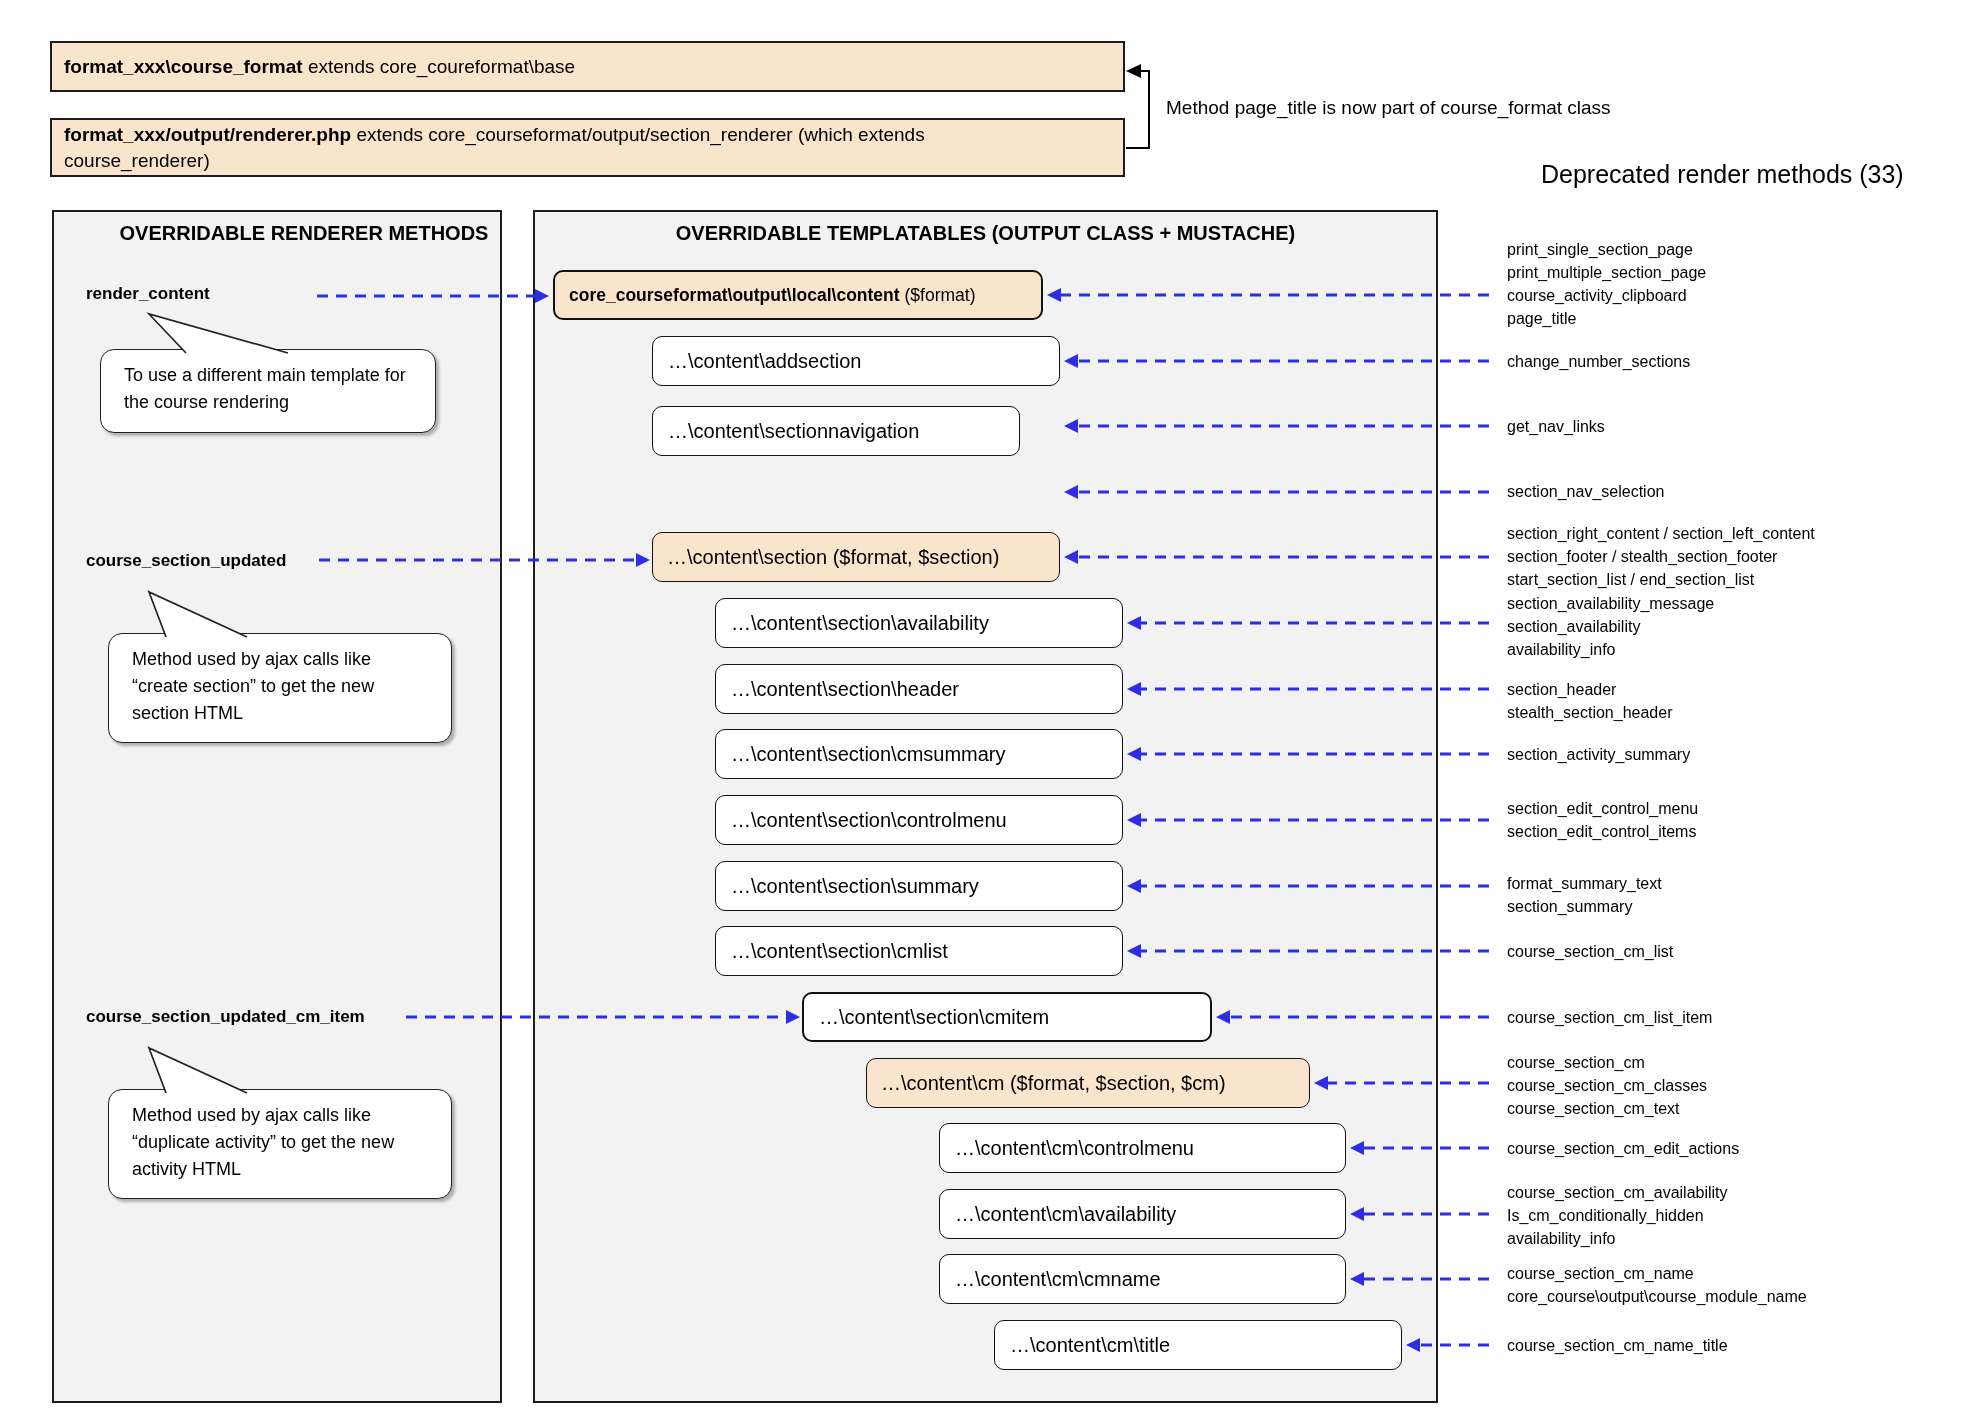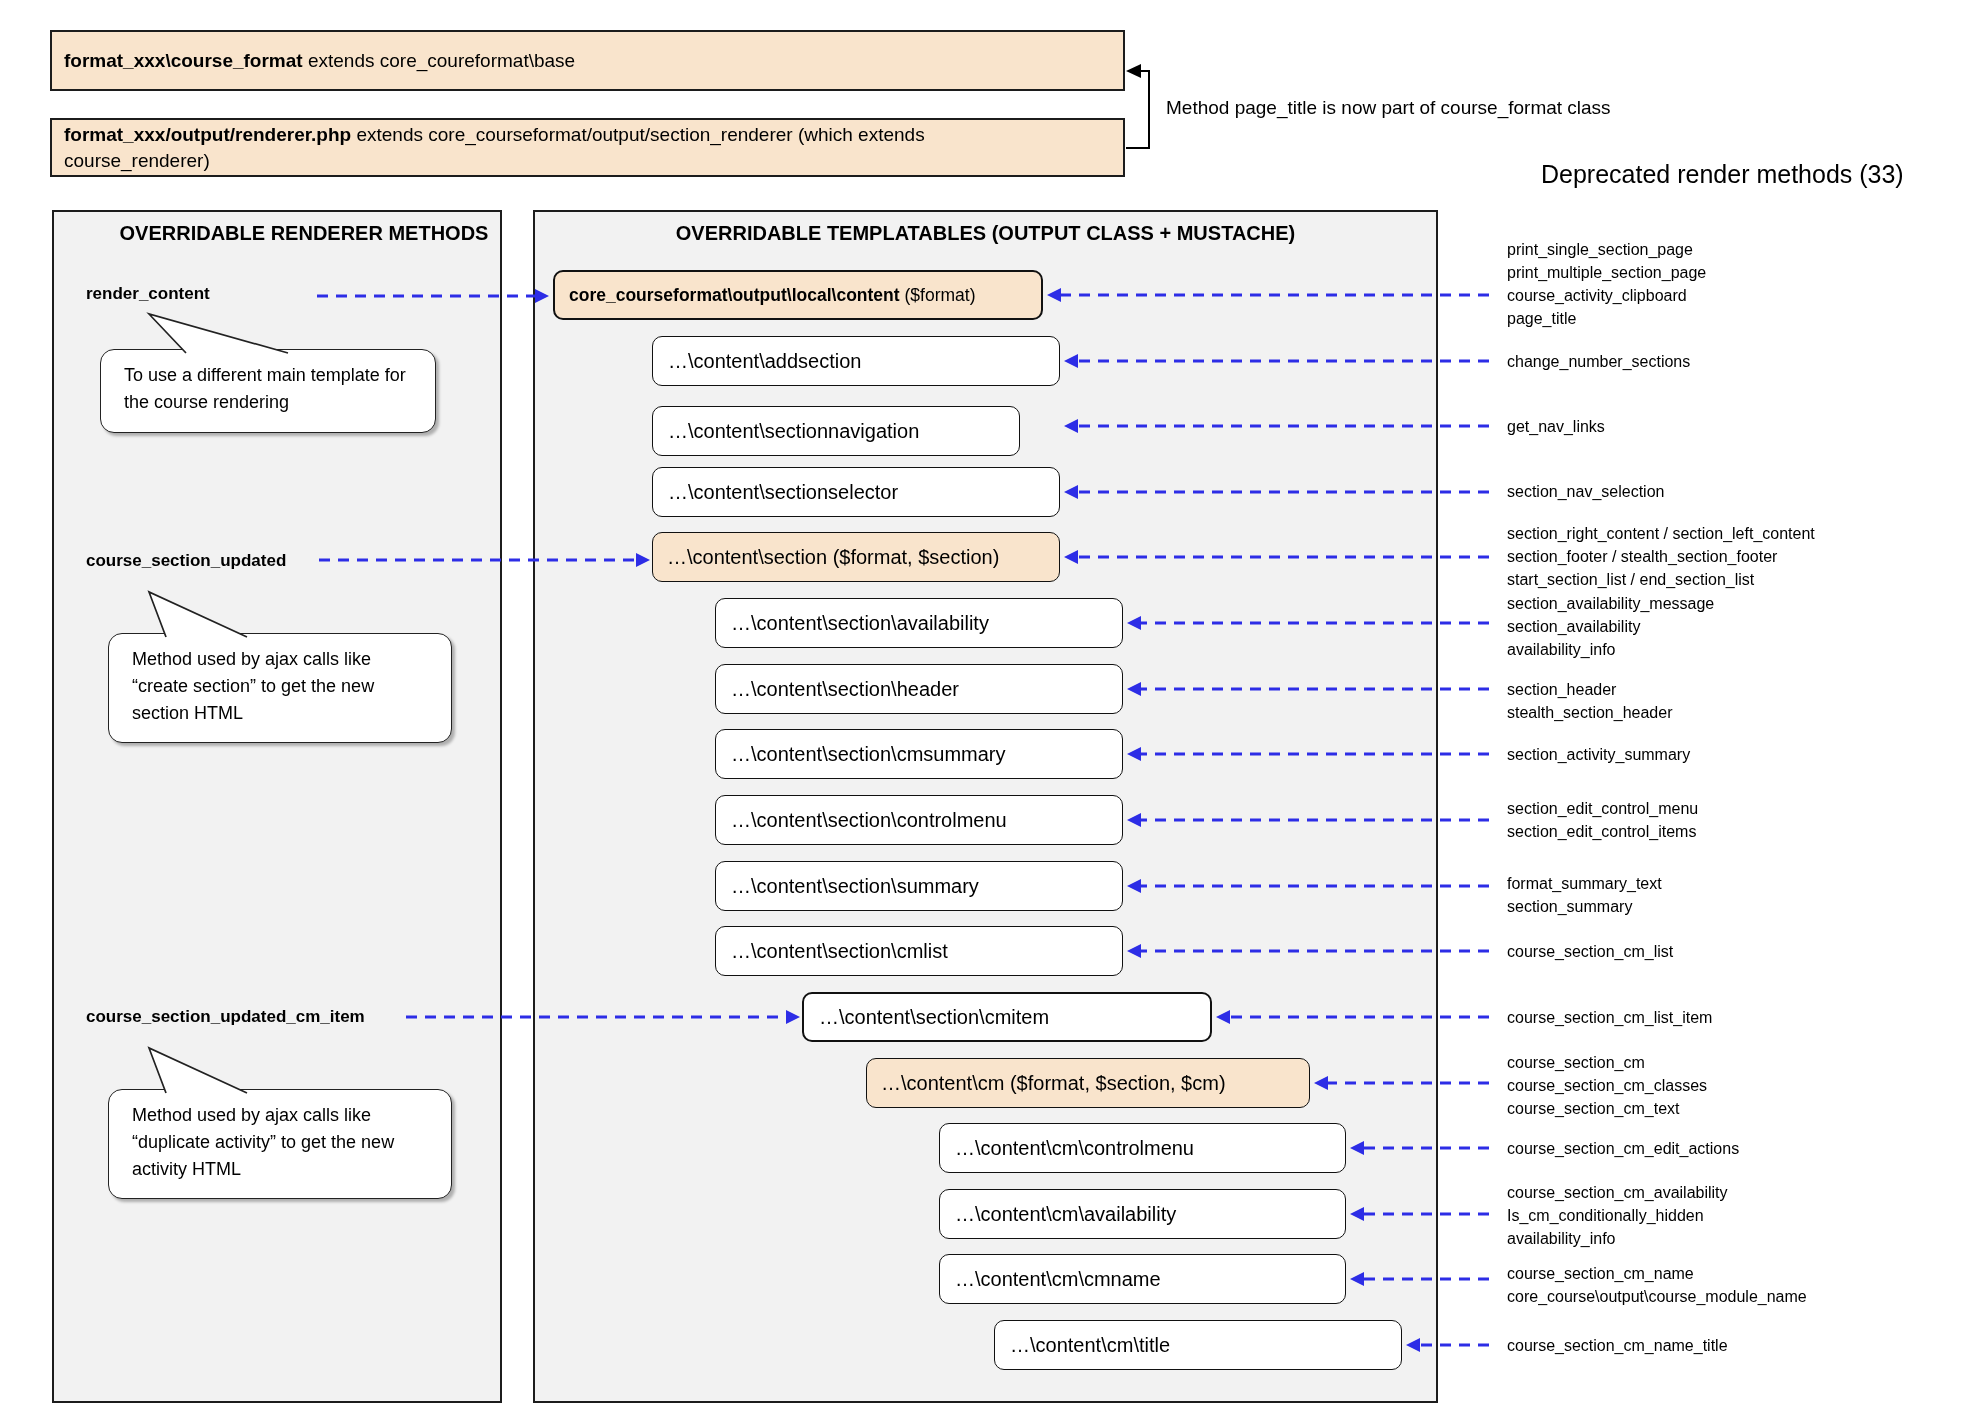--- a/index.html
+++ b/index.html
@@ -38,21 +38,21 @@
   .head{fill:var(--c-arrow-blue);stroke:none;}
   .bracket{stroke:#000;stroke-width:2;fill:none;}
   .bhead{fill:#000;}
   .tail{fill:#fff;stroke:#222;stroke-width:1.7;}
 </style>
 </head>
 <body>
 
 <div id="stage">
 
-  <div class="topbox" style="left:50px;top:30px;width:1075px;height:61px">
+  <div class="topbox" style="left:50px;top:41px;width:1075px;height:51px">
     <div class="txt"><span class="b">format_xxx\course_format</span><span> extends core_coureformat\base</span></div>
   </div>
   <div class="topbox" style="left:50px;top:118px;width:1075px;height:59px">
     <div class="txt"><span class="b">format_xxx/output/renderer.php</span><span> extends core_courseformat/output/section_renderer (which extends
 course_renderer)</span></div>
   </div>
   <div class="note" style="left:1166px;top:97px">Method page_title is now part of course_format class</div>
   <div class="dep-title" style="left:1497px;top:160px">Deprecated render methods (33)</div>
 
   <div class="panel" style="left:52px;width:450px"></div>
@@ -72,21 +72,20 @@
 section HTML</div>
   <div class="bubble" style="left:108px;top:1089px;width:344px;height:110px">Method used by ajax calls like
 “duplicate activity” to get the new
 activity HTML</div>
 
   <div class="mbox orange thick" style="left:553px;top:270px;width:490px;font-size:17.5px">
     <span class="b">core_courseformat\output\local\content</span><span> ($format)</span>
   </div>
   <div class="mbox" style="left:652px;top:336px;width:408px">…\content\addsection</div>
   <div class="mbox" style="left:652px;top:406px;width:368px">…\content\sectionnavigation</div>
-  <div class="mbox" style="left:652px;top:467px;width:408px">…\content\sectionselector</div>
   <div class="mbox orange" style="left:652px;top:532px;width:408px">…\content\section ($format, $section)</div>
   <div class="mbox" style="left:715px;top:598px;width:408px">…\content\section\availability</div>
   <div class="mbox" style="left:715px;top:664px;width:408px">…\content\section\header</div>
   <div class="mbox" style="left:715px;top:729px;width:408px">…\content\section\cmsummary</div>
   <div class="mbox" style="left:715px;top:795px;width:408px">…\content\section\controlmenu</div>
   <div class="mbox" style="left:715px;top:861px;width:408px">…\content\section\summary</div>
   <div class="mbox" style="left:715px;top:926px;width:408px">…\content\section\cmlist</div>
   <div class="mbox thick" style="left:802px;top:992px;width:410px">…\content\section\cmitem</div>
   <div class="mbox orange" style="left:866px;top:1058px;width:444px">…\content\cm ($format, $section, $cm)</div>
   <div class="mbox" style="left:939px;top:1123px;width:407px">…\content\cm\controlmenu</div>

